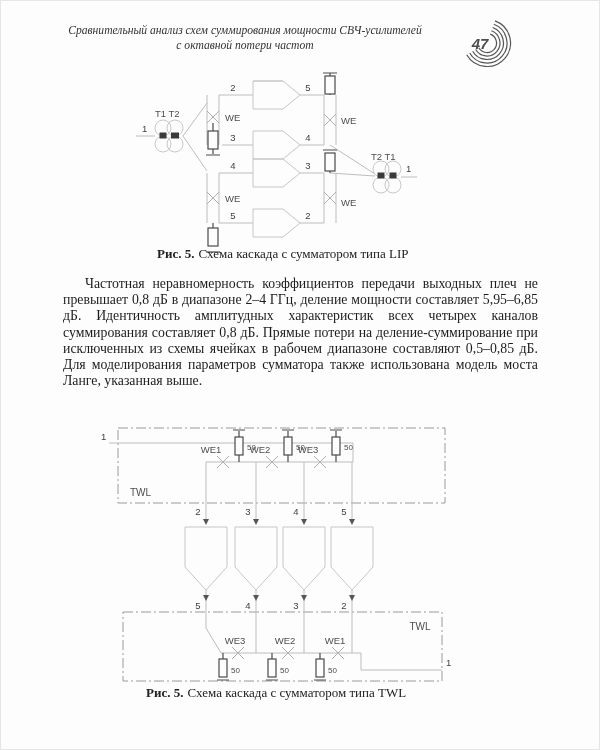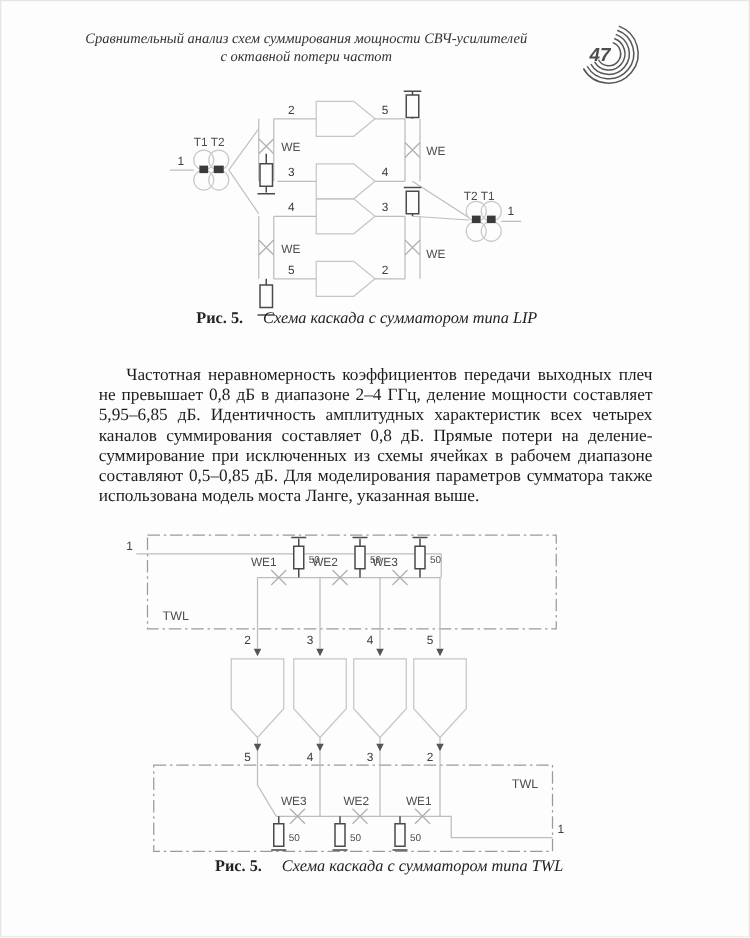--- a/index.html
+++ b/index.html
@@ -3,25 +3,25 @@
 <meta charset="utf-8">
 <style>
   html,body{margin:0;padding:0;background:#ffffff;}
   .page{position:relative;width:600px;height:750px;background:#fdfdfd;overflow:hidden;
         box-shadow:inset 0 0 0 1px #e6e6e6;font-family:"Liberation Serif",serif;color:#1f1f1f;}
   .header{position:absolute;top:24px;right:145px;width:420px;text-align:center;
           font-style:italic;font-size:11.6px;line-height:14.5px;color:#333;}
   .badge{position:absolute;left:458px;top:12px;font-style:italic;}
   .bodytext{position:absolute;left:63px;top:276px;width:475px;
             font-size:13.8px;line-height:16.2px;text-align:justify;color:#1c1c1c;}
-  .bodytext p{margin:16px;text-indent:22px;}
+  .bodytext p{margin:0;text-indent:22px;}
   .caption{position:absolute;font-size:13px;color:#222;white-space:nowrap;}
   .cap4{left:157px;top:246px;}
-  .cap5{left:172px;top:685px;}
-  .cap-text{margin-left:16px;font-style:italic;}
+  .cap5{left:146px;top:685px;}
+  .cap-text{margin-left:4px;}
   svg text{font-family:"Liberation Sans",sans-serif;fill:#4d4d4d;}
   svg .num{fill:#3f3f3f;}
   .figsvg{position:absolute;}
   .f4{left:130px;top:68px;}
   .f5{left:85px;top:423px;}
 </style>
 </head>
 <body>
 
 <div class="page">

